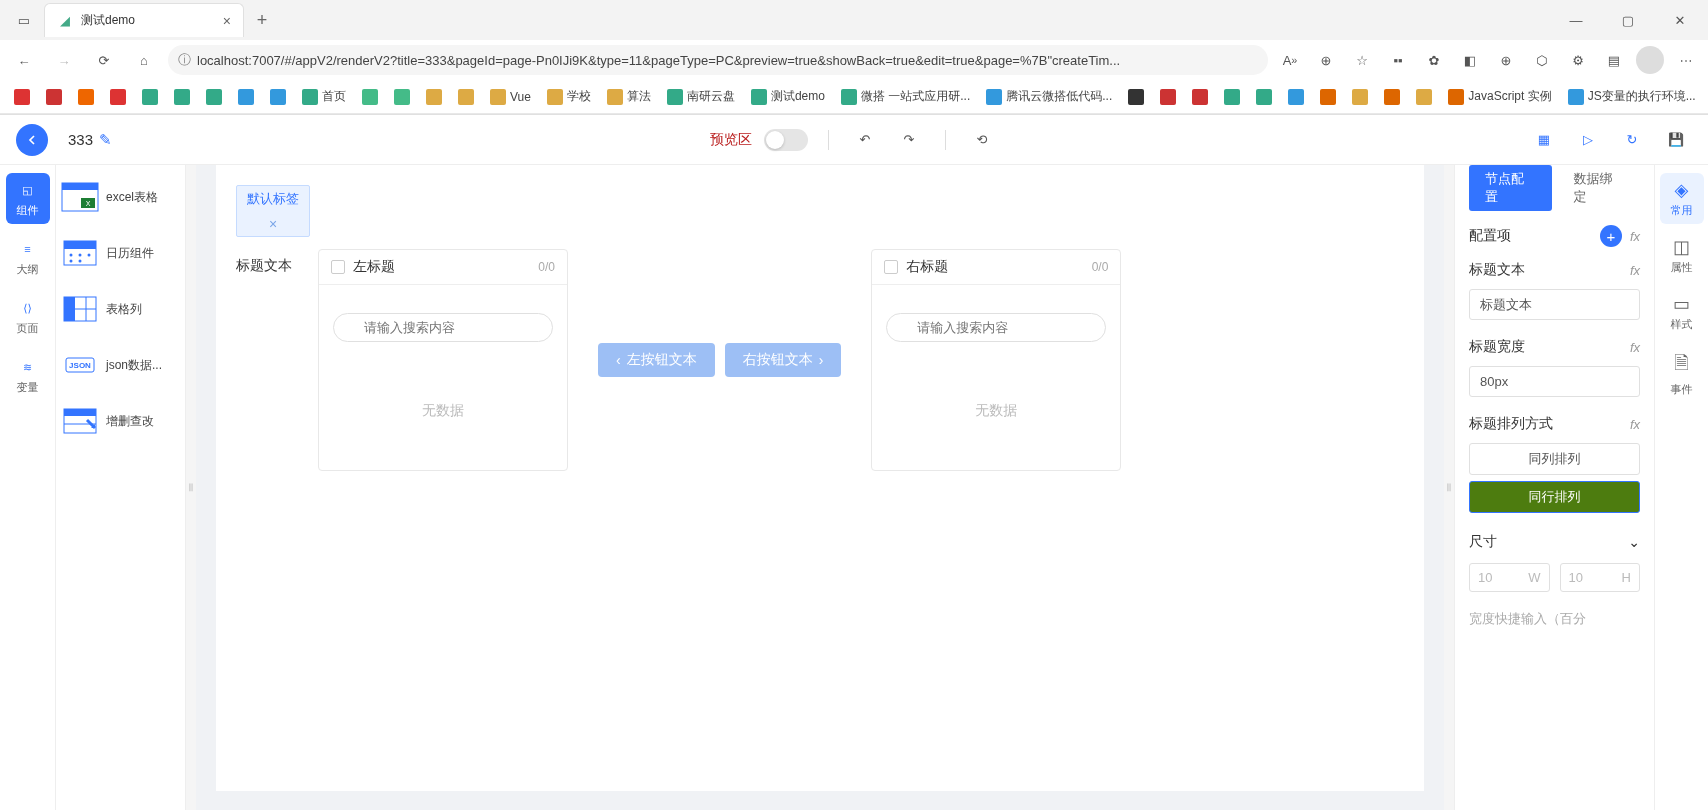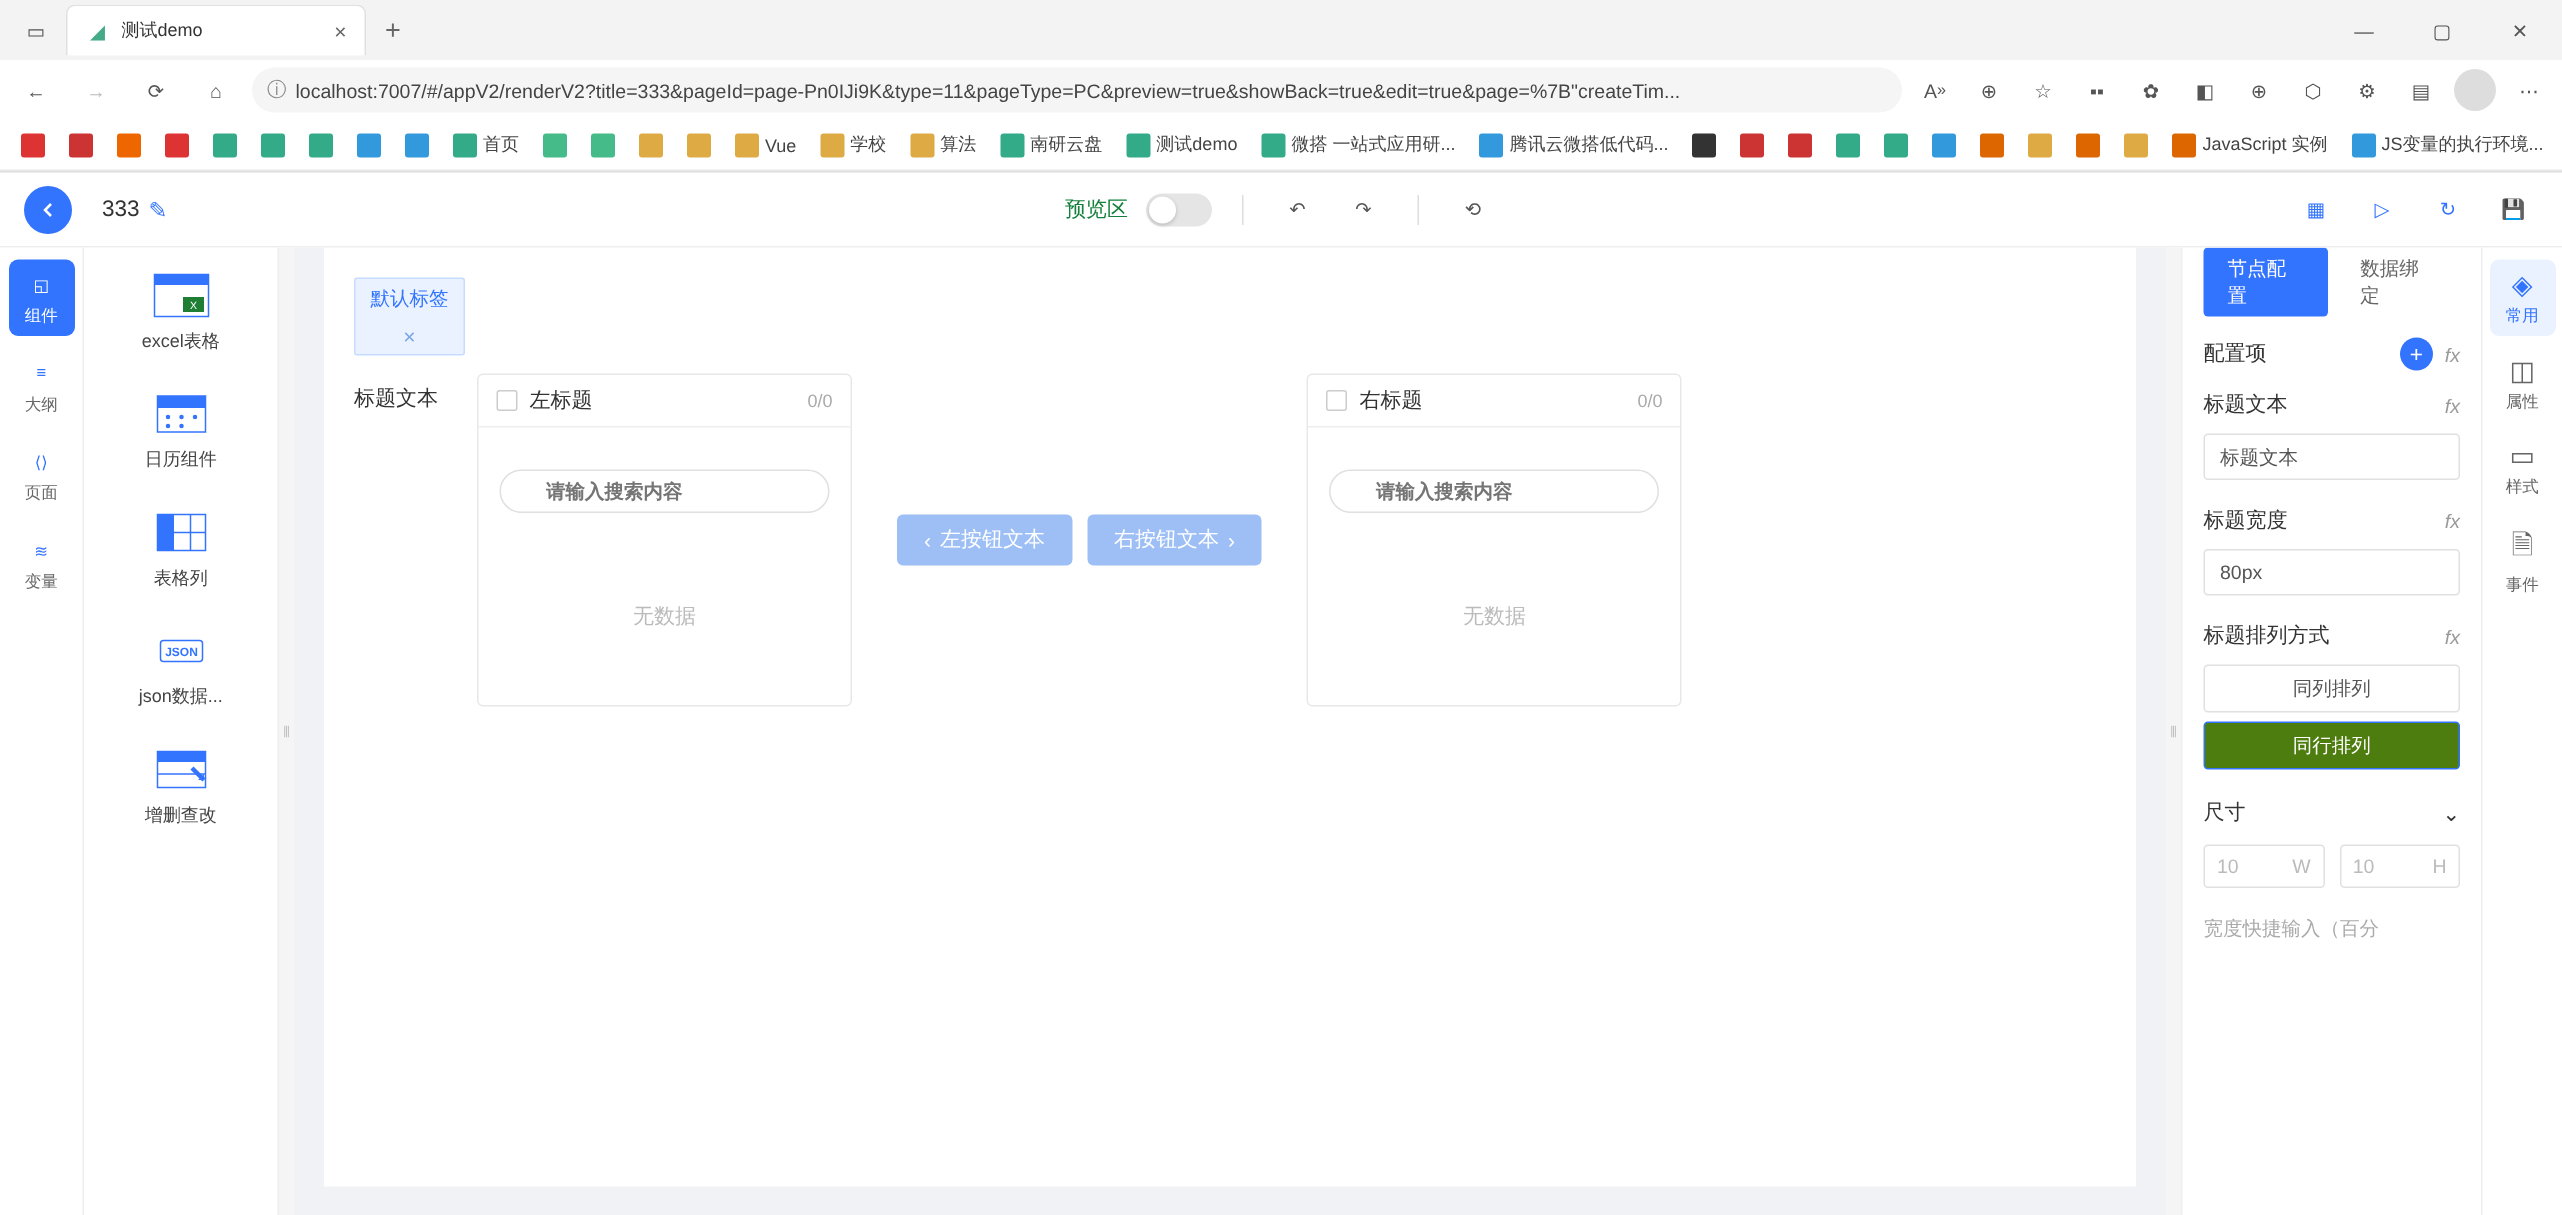--- a/index.html
+++ b/index.html
@@ -27,59 +27,59 @@
 .bm { display: flex; align-items: center; gap: 4px; padding: 4px 6px; font-size: 12px; color: #444; white-space: nowrap; }
 .bm-icon { width: 16px; height: 16px; border-radius: 2px; display: flex; align-items: center; justify-content: center; font-size: 10px; font-weight: bold; }
 .bm-more { margin-left: auto; color: #555; padding: 0 10px; font-size: 16px; }
 
 
 .app { display: flex; flex-direction: column; height: calc(810px - 114px); }
 .app-header { display: flex; align-items: center; height: 50px; padding: 0 16px; border-bottom: 1px solid #eee; }
 .back-circle { width: 32px; height: 32px; border-radius: 50%; background: #3374ff; color: #fff; display: flex; align-items: center; justify-content: center; }
 .page-name { margin-left: 20px; font-size: 15px; color: #333; display: flex; align-items: center; gap: 6px; }
 .header-center { position: absolute; left: 50%; transform: translateX(-50%); display: flex; align-items: center; gap: 12px; }
-.preview-label { font-size: 14px; color: #15803d; }
+.preview-label { font-size: 14px; color: #b91c1c; }
 .toggle { width: 44px; height: 22px; border-radius: 11px; background: #e5e5e5; position: relative; }
 .toggle::after { content: ''; position: absolute; width: 18px; height: 18px; border-radius: 50%; background: #fff; top: 2px; left: 2px; box-shadow: 0 1px 3px rgba(0,0,0,0.2); }
 .divider { width: 1px; height: 20px; background: #ddd; margin: 0 8px; }
 .hdr-btn { width: 32px; height: 32px; display: flex; align-items: center; justify-content: center; color: #555; }
 .header-right { margin-left: auto; display: flex; gap: 12px; }
 .hdr-icon { width: 32px; height: 32px; display: flex; align-items: center; justify-content: center; color: #3374ff; }
 
 .app-body { display: flex; flex: 1; overflow: hidden; }
 
 
 .rail { width: 56px; background: #fff; border-right: 1px solid #eee; display: flex; flex-direction: column; align-items: center; padding-top: 8px; gap: 8px; }
 .rail-item { width: 44px; padding: 6px 0; display: flex; flex-direction: column; align-items: center; gap: 2px; font-size: 11px; color: #666; border-radius: 6px; }
 .rail-item.active { background: #3374ff; color: #fff; }
 .rail-item.active .rail-icon { color: #fff; }
 .rail-icon { width: 22px; height: 22px; display: flex; align-items: center; justify-content: center; color: #3374ff; }
 
 
 .comp-panel { width: 130px; background: #fff; border-right: 1px solid #eee; overflow-y: auto; padding: 4px 0 20px; }
-.comp-item { display: flex; flex-direction: column; align-items: center; gap: 6px; padding: 12px 4px; font-size: 12px; color: #444; }
+.comp-item { display: flex; flex-direction: row; align-items: center; gap: 6px; padding: 12px 4px; font-size: 12px; color: #444; }
 .comp-icon { width: 40px; height: 32px; display: flex; align-items: center; justify-content: center; }
 
 .resize-handle { width: 10px; background: #f5f5f5; display: flex; align-items: center; justify-content: center; color: #bbb; font-size: 10px; }
 
 
 .canvas { flex: 1; background: #f0f2f5; padding: 0 20px 20px; overflow: auto; }
 .canvas-inner { background: #fff; min-height: 100%; padding: 20px; }
 .tag-chip { display: inline-flex; align-items: center; gap: 8px; padding: 4px 10px; background: #eaf2ff; border: 1px solid #c5dbff; color: #3374ff; font-size: 13px; border-radius: 2px; margin-bottom: 12px; flex-direction: column; }
 .tag-close { color: #7aa5e8; font-size: 14px; }
 
 .transfer-row { display: flex; align-items: flex-start; gap: 12px; }
 .row-label { width: 70px; padding-top: 8px; font-size: 14px; color: #333; }
 .transfer { flex: 1; display: flex; align-items: center; gap: 30px; }
 .panel { width: 250px; border: 1px solid #e8e8e8; border-radius: 4px; }
 .panel-head { display: flex; align-items: center; gap: 8px; padding: 8px 12px; border-bottom: 1px solid #eee; font-size: 14px; color: #333; }
 .checkbox { width: 14px; height: 14px; border: 1px solid #ccc; border-radius: 2px; }
 .count { margin-left: auto; color: #aaa; font-size: 12px; }
 .panel-search { padding: 28px 14px 10px; }
-.search-input { width: 100%; padding: 6px 10px 6px 30px; border: 1px solid #e0e0e0; border-radius: 16px; font-size: 13px; color: #999; background: #fff; position: relative; font-weight: bold; }
+.search-input { width: 100%; padding: 6px 10px 6px 30px; border: 1px solid #e0e0e0; border-radius: 16px; font-size: 13px; color: #999; background: #fff; position: relative; }
 .search-wrap { position: relative; }
 .search-wrap::before { content: '⌕'; position: absolute; left: 12px; top: 50%; transform: translateY(-50%); color: #bbb; font-size: 14px; }
 .panel-body { padding: 50px 0; text-align: center; color: #bbb; font-size: 14px; }
 .transfer-btns { display: flex; flex-direction: column; gap: 10px; }
 .t-btn { padding: 8px 18px; background: #9dbff5; color: #fff; border: none; border-radius: 4px; font-size: 14px; display: flex; align-items: center; gap: 6px; }
 
 
 .config-panel { width: 200px; background: #fff; border-left: 1px solid #eee; overflow-y: auto; padding: 0 14px 20px; }
 .config-tabs { display: flex; align-items: center; gap: 6px; margin-bottom: 14px; }
 .cfg-tab { padding: 5px 16px; font-size: 13px; border-radius: 3px; color: #666; }

